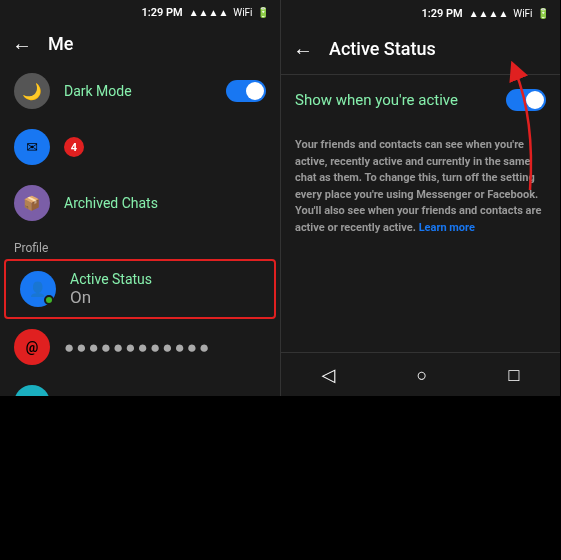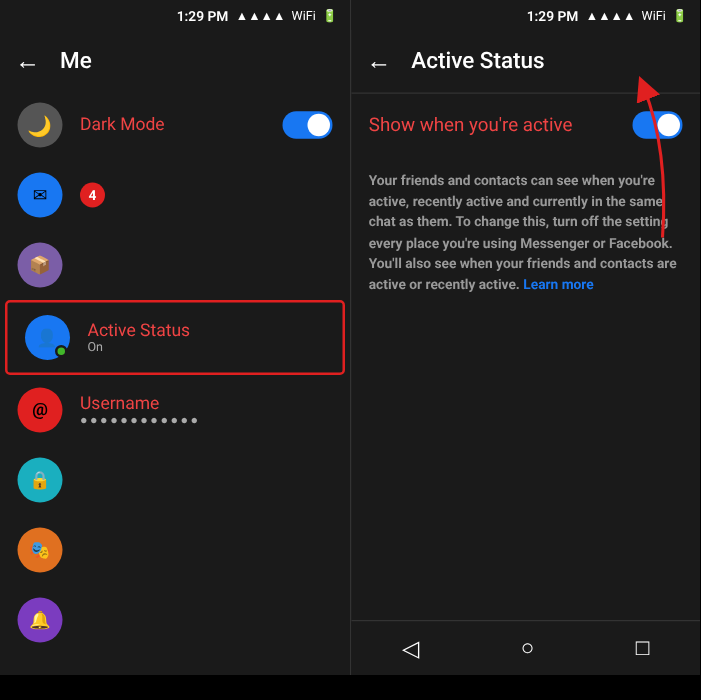--- a/index.html
+++ b/index.html
@@ -7,21 +7,21 @@
       width: 561px;
       height: 560px;
       background: #000;
       font-family: 'Roboto', Arial, sans-serif;
       display: flex;
       overflow: hidden;
     }
 
     .panel {
       width: 280px;
-      height: 540px;
+      height: 396px;
       background: #1a1a1a;
       display: flex;
       flex-direction: column;
       overflow: hidden;
       position: relative;
     }
 
     .panel + .panel {
       border-left: 1px solid #333;
     }
@@ -87,27 +87,27 @@
     }
     .icon-dark { background: #555; }
     .icon-blue { background: #1877f2; }
     .icon-purple { background: #7b5ea7; }
     .icon-red { background: #e02020; }
     .icon-teal { background: #1aafbf; }
     .icon-orange { background: #e07020; }
     .icon-violet { background: #7b3cbf; }
 
     .menu-label {
-      color: #ef4444;
+      color: #86efac;
       font-size: 14px;
       flex: 1;
     }
     .menu-sublabel {
       color: #aaa;
-      font-size: 10px;
+      font-size: 17px;
     }
     .menu-label-wrap {
       display: flex;
       flex-direction: column;
     }
 
     .badge {
       background: #e02020;
       color: #fff;
       border-radius: 50%;
@@ -248,40 +248,41 @@
     </div>
   </div>
 
   <div class="menu-item">
     <div class="menu-icon icon-blue" style="font-size:14px;">✉</div>
     <div class="badge">4</div>
   </div>
 
   <div class="menu-item">
     <div class="menu-icon icon-purple" style="font-size:14px;">📦</div>
-  </div>
-
+    <span class="menu-label">Archived Chats</span>
+  </div>
+
+  <div class="section-label">Profile</div>
 
   <div class="active-status-box">
     <div class="menu-item">
       <div class="icon-wrapper">
         <div class="menu-icon icon-blue" style="margin-right:0;font-size:14px;">👤</div>
         <div class="active-dot"></div>
       </div>
       <div class="menu-label-wrap">
         <span class="menu-label">Active Status</span>
         <span class="menu-sublabel">On</span>
       </div>
     </div>
   </div>
 
   <div class="menu-item">
     <div class="menu-icon icon-red" style="font-size:14px;font-weight:bold;">@</div>
     <div class="menu-label-wrap">
-      <span class="menu-label">Username</span>
       <span class="menu-sublabel" style="letter-spacing:2px;">●●●●●●●●●●●●</span>
     </div>
   </div>
 
 
   <div class="menu-item">
     <div class="menu-icon icon-teal" style="font-size:14px;">🔒</div>
   </div>
 
   <div class="menu-item">

